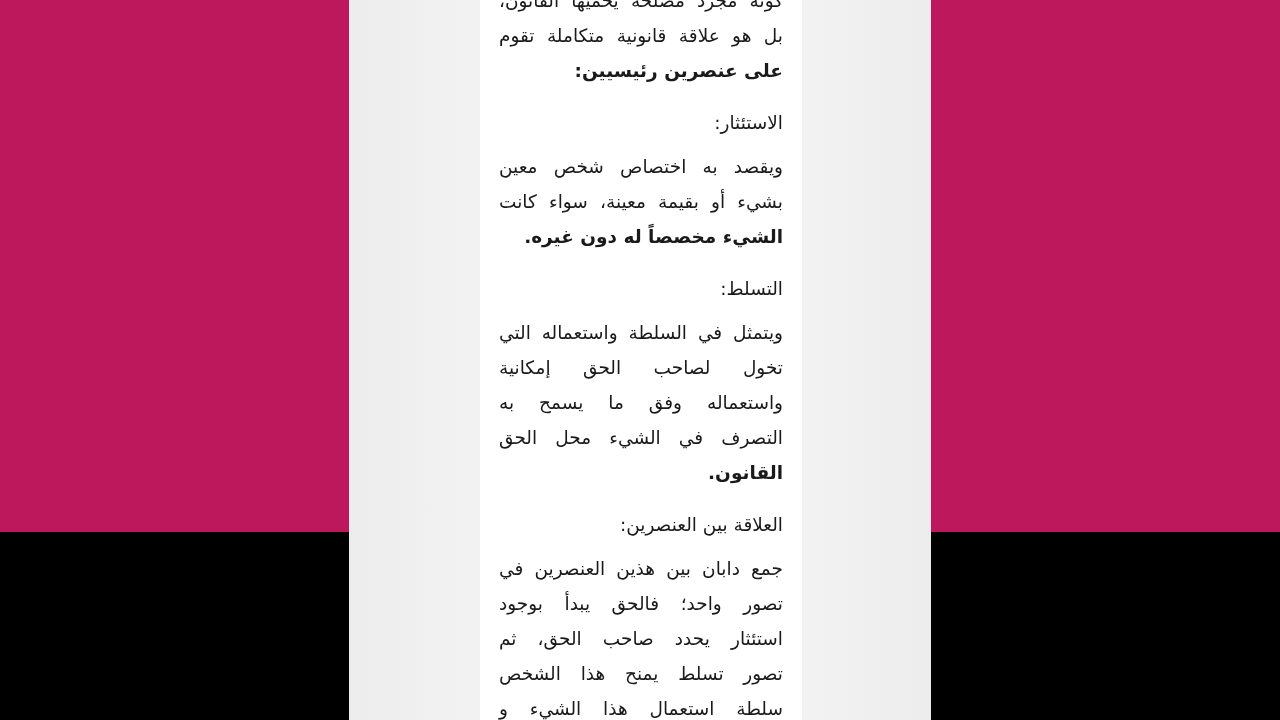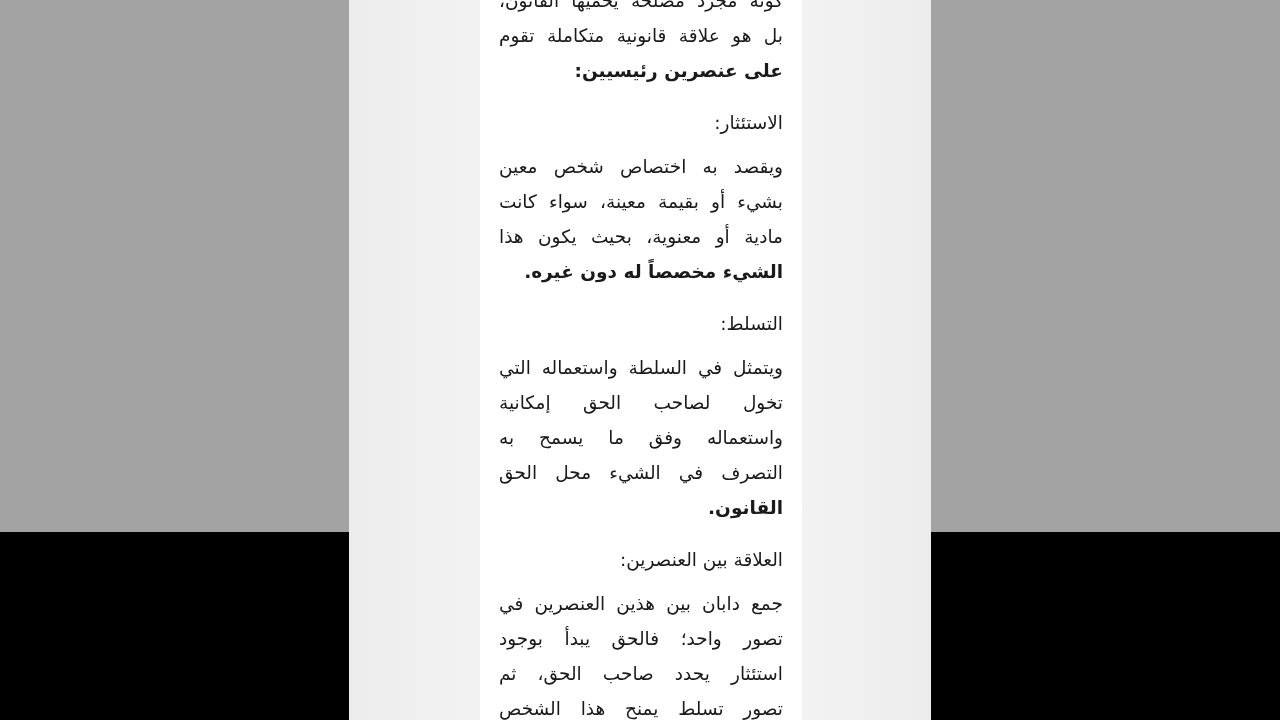--- a/index.html
+++ b/index.html
@@ -7,21 +7,21 @@
       padding: 0;
       width: 1280px;
       height: 720px;
       overflow: hidden;
       background: #000;
     }
     .stage {
       position: absolute;
       left: 0; top: 0;
       width: 1280px; height: 532px;
-      background: #a3a3a3;
+      background: #be185d;
     }
     .frame {
       position: absolute;
       left: 349px;
       top: 0;
       width: 582px;
       height: 720px;
       background: linear-gradient(90deg, #ececec 0%, #f2f2f2 20%, #f6f6f6 50%, #f2f2f2 80%, #ececec 100%);
       overflow: hidden;
     }
@@ -75,21 +75,20 @@
         <div class="para">
           <span class="line">كونه مجرد مصلحة يحميها القانون،</span>
           <span class="line">بل هو علاقة قانونية متكاملة تقوم</span>
           <span class="line last">على عنصرين رئيسيين:</span>
         </div>
 
         <div class="heading">الاستئثار:</div>
         <div class="para">
           <span class="line">ويقصد به اختصاص شخص معين</span>
           <span class="line">بشيء أو بقيمة معينة، سواء كانت</span>
-          <span class="line">مادية أو معنوية، بحيث يكون هذا</span>
           <span class="line last">الشيء مخصصاً له دون غيره.</span>
         </div>
 
         <div class="heading">التسلط:</div>
         <div class="para">
           <span class="line">ويتمثل في السلطة واستعماله التي</span>
           <span class="line">تخول لصاحب الحق إمكانية</span>
           <span class="line">واستعماله وفق ما يسمح به</span>
           <span class="line">التصرف في الشيء محل الحق</span>
           <span class="line last">القانون.</span>

